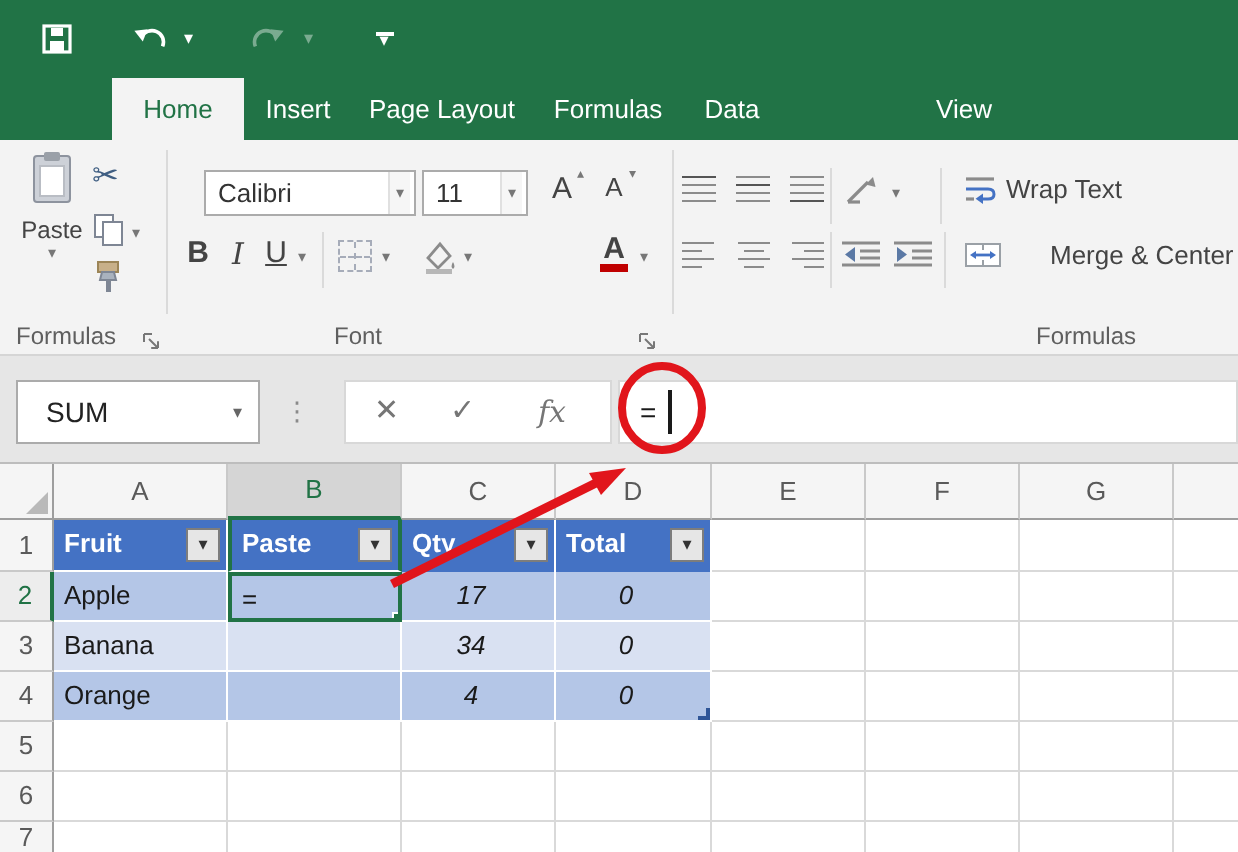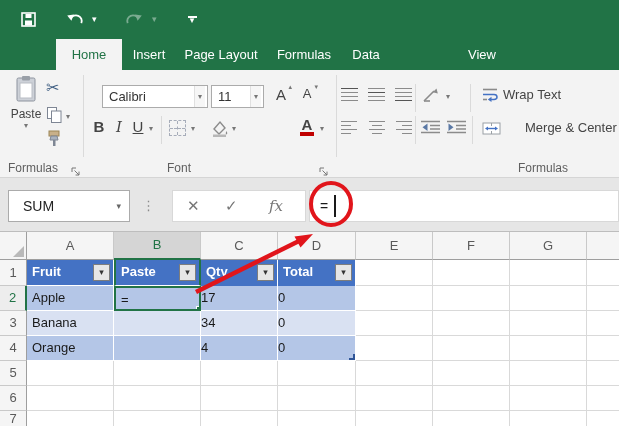--- a/index.html
+++ b/index.html
@@ -53,21 +53,21 @@
 
   
   #grid-layer div{position:absolute;}
   .gcorner{background:#F5F5F5;border-right:1px solid #9E9E9E;border-bottom:1px solid #9E9E9E;}
   .gcorner .tri{position:absolute;right:2px;bottom:2px;width:0;height:0;border-left:11px solid transparent;border-bottom:11px solid #B9B9B9;}
   .colhead{background:#F5F5F5;color:#5A5A5A;font-size:13px;text-align:center;line-height:27px;border-right:1px solid #C9C9C9;border-bottom:1px solid #9E9E9E;}
   .colhead.sel{background:#D5D5D5;color:var(--green);border-bottom:2px solid var(--green);line-height:26px;}
   .rowhead{background:#F5F5F5;color:#5A5A5A;font-size:13px;text-align:center;border-right:1px solid #9E9E9E;border-bottom:1px solid #C9C9C9;}
   .rowhead.sel{background:#EDEDED;color:var(--green);border-right:2px solid var(--green);}
   .cell{background:#fff;border-right:1px solid #D9D9D9;border-bottom:1px solid #D9D9D9;font-size:13px;color:#1a1a1a;padding-left:5px;overflow:hidden;white-space:nowrap;}
-  .cell.num{text-align:left;padding-right:7px;padding-left:0;}
+  .cell.num{text-align:center;padding-right:7px;padding-left:0;font-style:italic;}
   .cell.band-dark{background:var(--band-dark);border-right:1px solid #fff;border-bottom:1px solid #fff;}
   .cell.band-light{background:var(--band-light);border-right:1px solid #fff;border-bottom:1px solid #fff;}
   .cell.th{background:var(--blue);color:#fff;font-weight:bold;border-right:1px solid #fff;border-bottom:1px solid #fff;}
   .cell.selcol-th{border-left:2px solid var(--green);border-right:2px solid var(--green);}
   .cell.active-cell{border:2px solid var(--green) !important;}
   .filter{position:absolute;right:3px;top:4px;width:17px;height:17px;background:#E6E6E6;border:1px solid #7D7D7D;color:#333;font-size:9px;line-height:15px;text-align:center;font-weight:normal;}
   .fillhandle{position:absolute;right:-4px;bottom:-4px;width:7px;height:7px;background:var(--green);border:1px solid #fff;}
   .tablehandle{position:absolute;right:0;bottom:0;width:6px;height:6px;border-right:2px solid #2F5597;border-bottom:2px solid #2F5597;}
 
   

